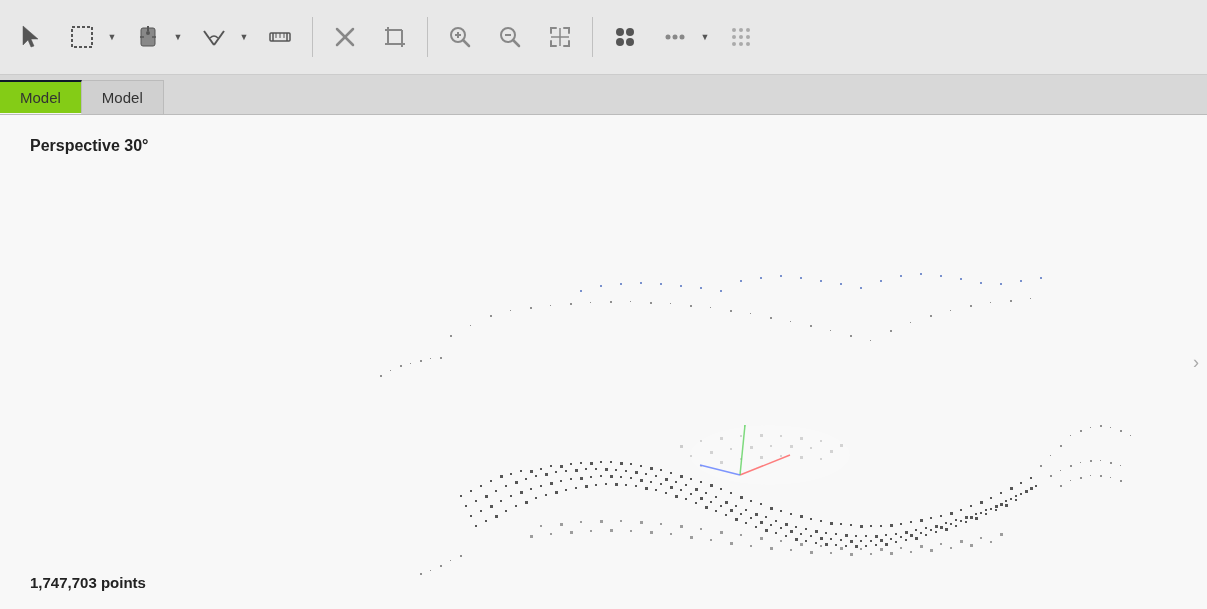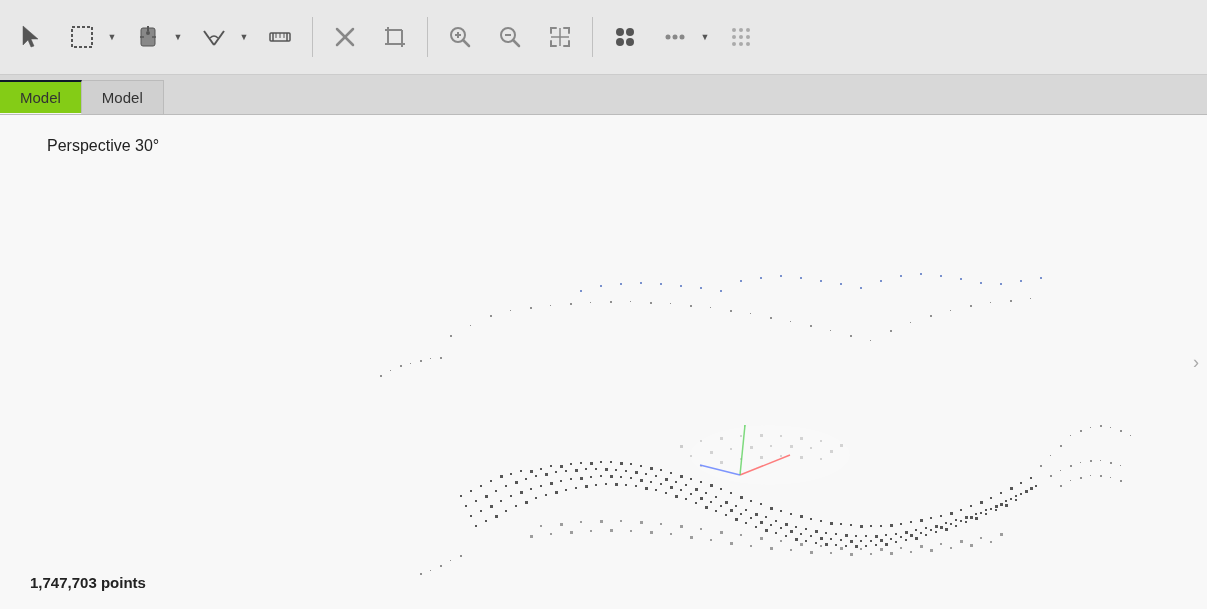--- a/index.html
+++ b/index.html
@@ -101,23 +101,23 @@
       width: 1207px;
       height: 494px;
       background: #f8f8f8;
       position: relative;
       overflow: hidden;
     }
 
     .perspective-label {
       position: absolute;
       top: 22px;
-      left: 47px;
+      left: 30px;
       font-size: 16px;
-      font-weight: normal;
+      font-weight: bold;
       color: #222;
     }
 
     .points-label {
       position: absolute;
       bottom: 18px;
       left: 30px;
       font-size: 15px;
       font-weight: bold;
       color: #222;

